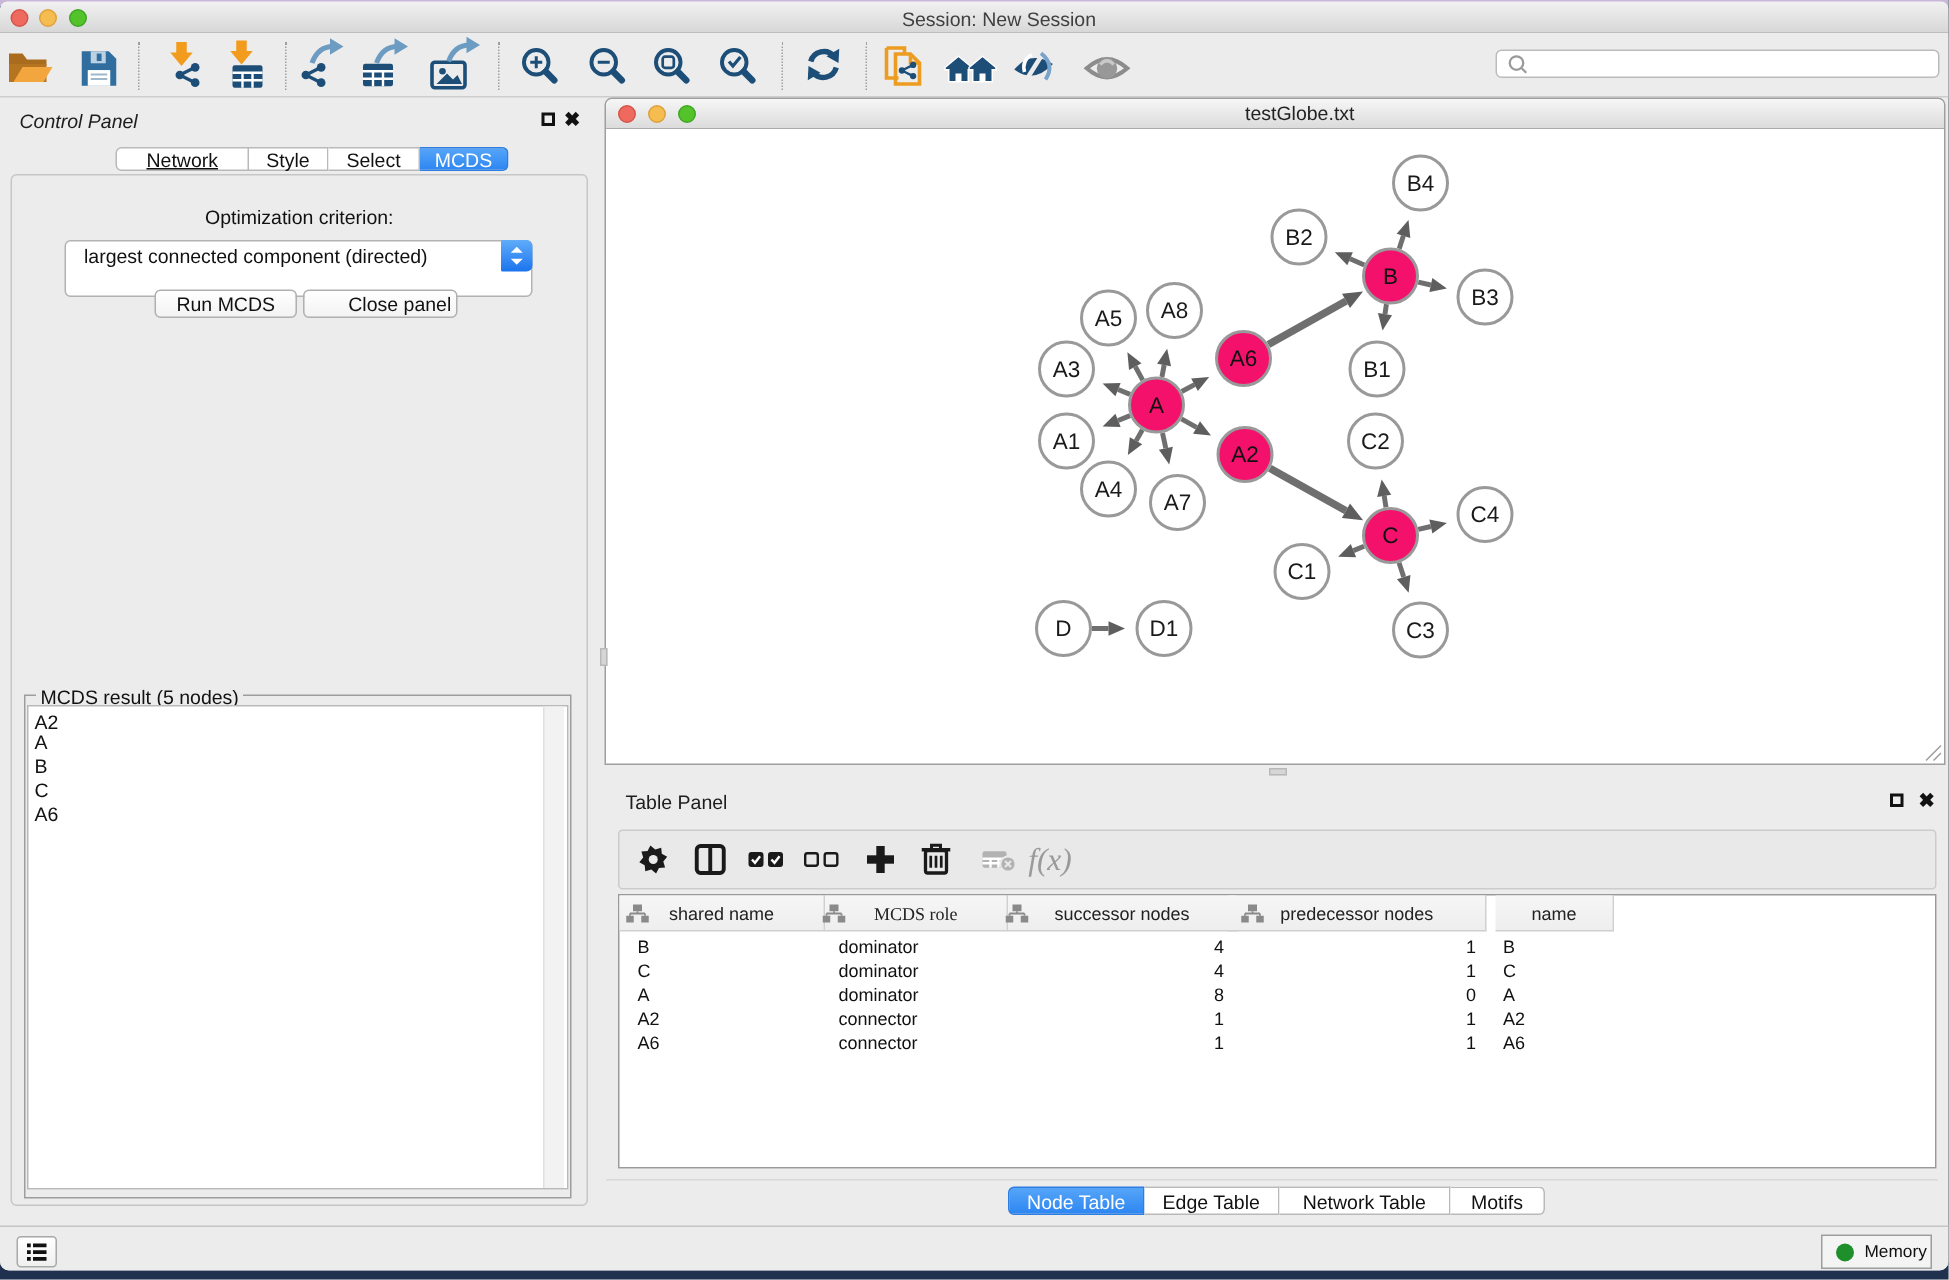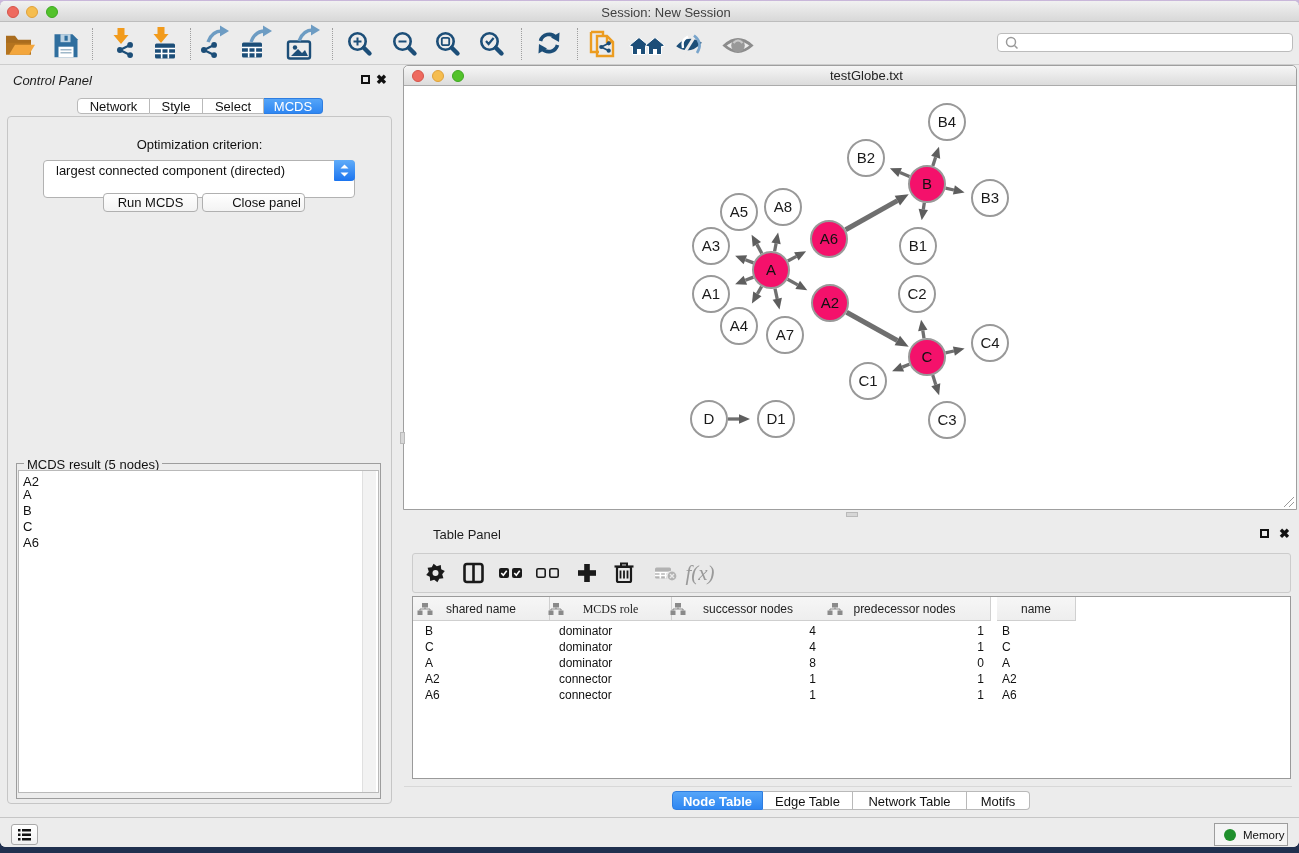--- a/index.html
+++ b/index.html
@@ -254,21 +254,21 @@
       </svg>
     </div>
   </div>
 
   <div id="cp-title">
     <span class="ptitle" style="position:absolute;left:13px;top:6px;font-style:italic;">Control Panel</span>
     <div class="float-btn" style="left:361px;top:8px;"></div>
     <div class="close-btn" style="left:376px;top:5px;">✖</div>
   </div>
   <div class="tabrow" style="left:77px;top:97px;--h:16px;" id="cp-tabs">
-    <div class="tab first" style="width:73px;">Network</div>
+    <div class="tab first" style="width:89px;text-decoration:underline;">Network</div>
     <div class="tab" style="width:53px;">Style</div>
     <div class="tab" style="width:61px;">Select</div>
     <div class="tab last sel" style="width:59px;">MCDS</div>
   </div>
   <div id="cp-page"></div>
   <div id="opt-label">Optimization criterion:</div>
   <div id="dropdown">
     <span class="txt">largest connected component (directed)</span>
     <div class="step">
       <svg width="21" height="21">
@@ -379,21 +379,21 @@
 <circle cx="523" cy="269" r="18" fill="#f4116b" stroke="#999999" stroke-width="2"></circle>
 <text x="523" y="274" font-size="15" fill="#111111" text-anchor="middle">C</text>
 </svg>
     <svg width="14" height="14" style="position:absolute;right:1px;bottom:1px;">
       <line x1="3" y1="13" x2="13" y2="3" stroke="#9a9a9a" stroke-width="1"></line>
       <line x1="8" y1="13" x2="13" y2="8" stroke="#9a9a9a" stroke-width="1"></line>
     </svg>
   </div>
 
   <div id="tp-title">
-    <span class="ptitle" style="position:absolute;left:13px;top:6px;margin-left:16px;">Table Panel</span>
+    <span class="ptitle" style="position:absolute;left:13px;top:6px;">Table Panel</span>
     <div class="float-btn" style="left:856px;top:8px;"></div>
     <div class="close-btn" style="left:875px;top:5px;">✖</div>
   </div>
   <div id="tp-toolbar">
     <svg id="tp-icons" width="877" height="38" style="position:absolute;left:0;top:0;">
 <g transform="translate(22.5,19)">
           <path d="M9.3,-1.9 L6.7,1.3 L7.9,5.3 L3.8,5.7 L1.9,9.3 L-1.3,6.7 L-5.3,7.9 L-5.7,3.8 L-9.3,1.9 L-6.7,-1.3 L-7.9,-5.3 L-3.8,-5.7 L-1.9,-9.3 L1.3,-6.7 L5.3,-7.9 L5.7,-3.8 Z" fill="#1a1a1a"></path>
           <circle cx="0" cy="0" r="3" fill="#e9e9e9"></circle>
         </g>
 <g transform="translate(60.5,19)">
@@ -500,21 +500,21 @@
 <div class="cell" style="left:412px;top:74px;width:159px;text-align:right;">1</div>
 <div class="cell" style="left:589px;top:74px;">A2</div>
 <div class="cell" style="left:12px;top:90px;">A6</div>
 <div class="cell" style="left:146px;top:90px;">connector</div>
 <div class="cell" style="left:259px;top:90px;width:144px;text-align:right;">1</div>
 <div class="cell" style="left:412px;top:90px;width:159px;text-align:right;">1</div>
 <div class="cell" style="left:589px;top:90px;">A6</div>
   </div>
   <div style="position:absolute;left:404px;top:785px;width:888px;height:1px;background:#d8d8d8;"></div>
   <div id="bottom-tabs">
-    <div class="tab first sel" style="width:91px;font-weight:bold;">Node Table</div>
+    <div class="tab first sel" style="width:91px;">Node Table</div>
     <div class="tab" style="width:90px;">Edge Table</div>
     <div class="tab" style="width:114px;">Network Table</div>
     <div class="tab last" style="width:63px;">Motifs</div>
   </div>
   <div style="position:absolute;left:400px;top:431px;width:5px;height:12px;background:#d6d6d6;border:1px solid #b9b9b9;"></div>
     <div style="position:absolute;left:846px;top:511px;width:12px;height:5px;background:#d6d6d6;border:1px solid #b9b9b9;"></div>
   <div id="statusbar"></div>
   <div id="listbtn">
     <svg width="25" height="19">
       <g fill="#111">

